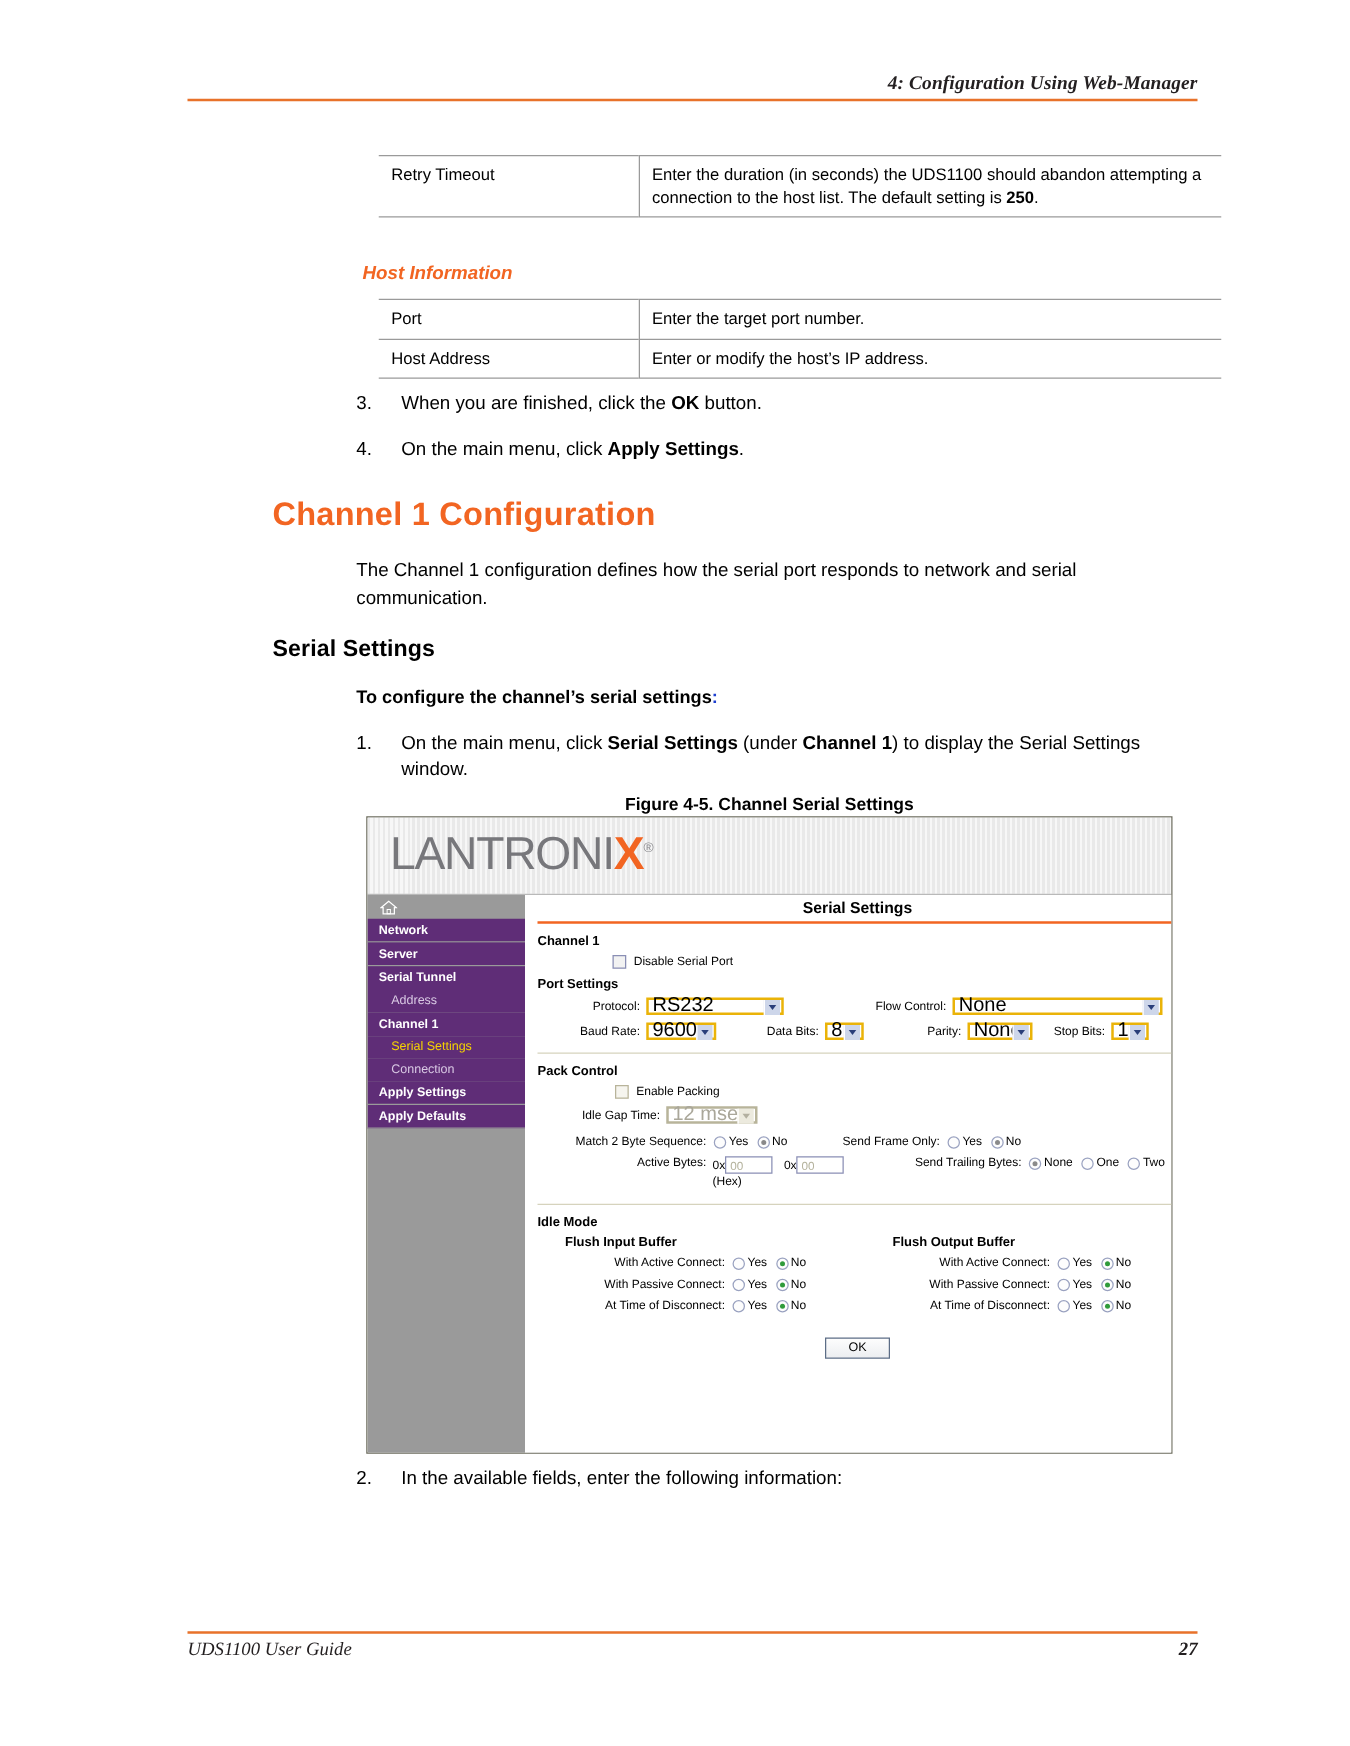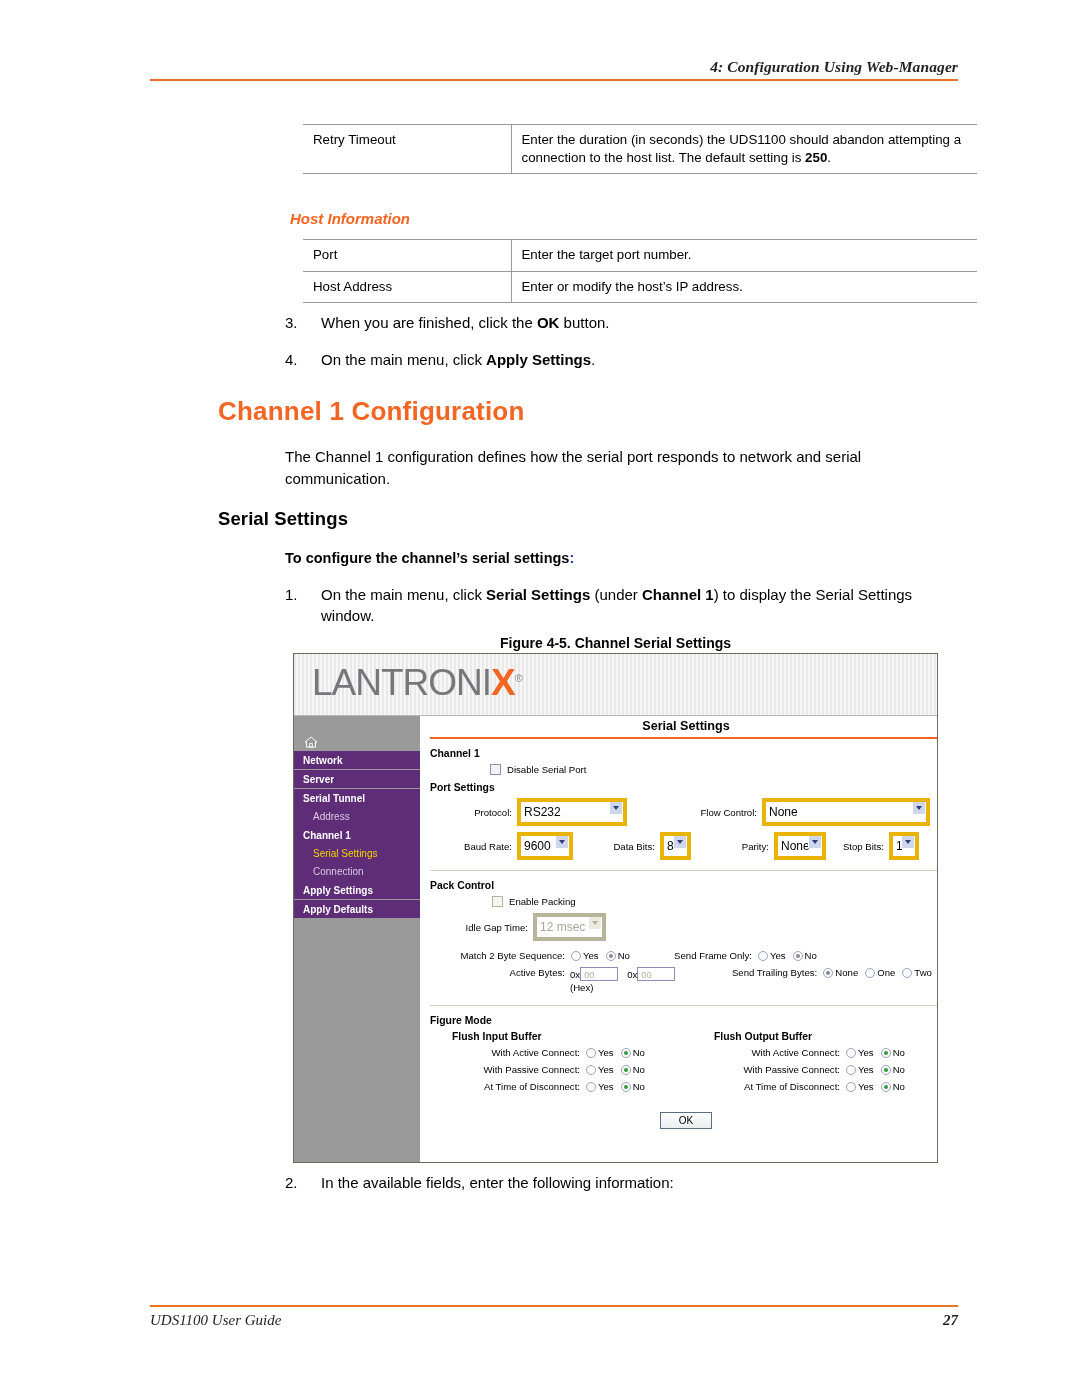--- a/index.html
+++ b/index.html
@@ -149,21 +149,21 @@
   .fw-row .lbl { display:inline-block; width:108px; text-align:right; font-size:8.6px; color:#222; letter-spacing:0.1px;}
   .fw-row .val { font-size:11px; font-weight:bold; margin-left:6px; letter-spacing:0.2px;}
 
   
   .fig-body { display:flex; height:447px; }
 
   .fig-nav {
     width:126px;
     background:#9a9a9a;
     flex:0 0 126px;
-    padding-top:16px;
+    padding-top:0;
   }
   .nav-home {
     height:19px; background:#9a9a9a;
     display:flex; align-items:center; padding-left:10px;
   }
   .nav-home svg { display:block; }
   .nav-item {
     height:19px; line-height:19px;
     background:#5f2d77;
     color:#ffffff;
@@ -212,26 +212,26 @@
     width:11px; height:11px;
     border:1px solid #8a8fb5;
     background:#f2f2f2;
     display:inline-block;
     vertical-align:middle;
   }
   .cbx.dim { border-color:#b8b49a; background:#f6f5ef; }
 
   
   .sel {
-    height:28px;
-    border:4px solid #eab308;
+    height:14px;
+    border:2px solid #eab308;
     background:#ffffff;
     display:inline-flex;
     align-items:center;
-    font-size:12px;
+    font-size:16px;
     padding-left:3px;
     position:relative;
   }
   .sel .arrow {
     width:13px; height:12px;
     background:#cdd6ea;
     border-left:1px solid #ffffff;
     position:absolute; right:1px; top:0;
     display:flex; align-items:center; justify-content:center;
   }
@@ -511,21 +511,21 @@
             </span>
           <span class="opt">
               <span class="rad"></span>
               <span>Two</span>
             </span>
         </span>
       </div>
 
       <div class="sec-rule" style="margin-top:12px;"></div>
 
-      <div class="sec-title">Figure Mode</div>
+      <div class="sec-title">Idle Mode</div>
 
       <div style="display:flex;">
 
         <div style="width:262px;">
           <div class="sec-title indent">Flush Input Buffer</div>
           <div class="frm-row">
             <span class="lbl" style="width:150px;">With Active Connect:</span>
             <span class="rad-grp" style="margin-left:6px;">
               <span class="opt">
                   <span class="rad"></span>

